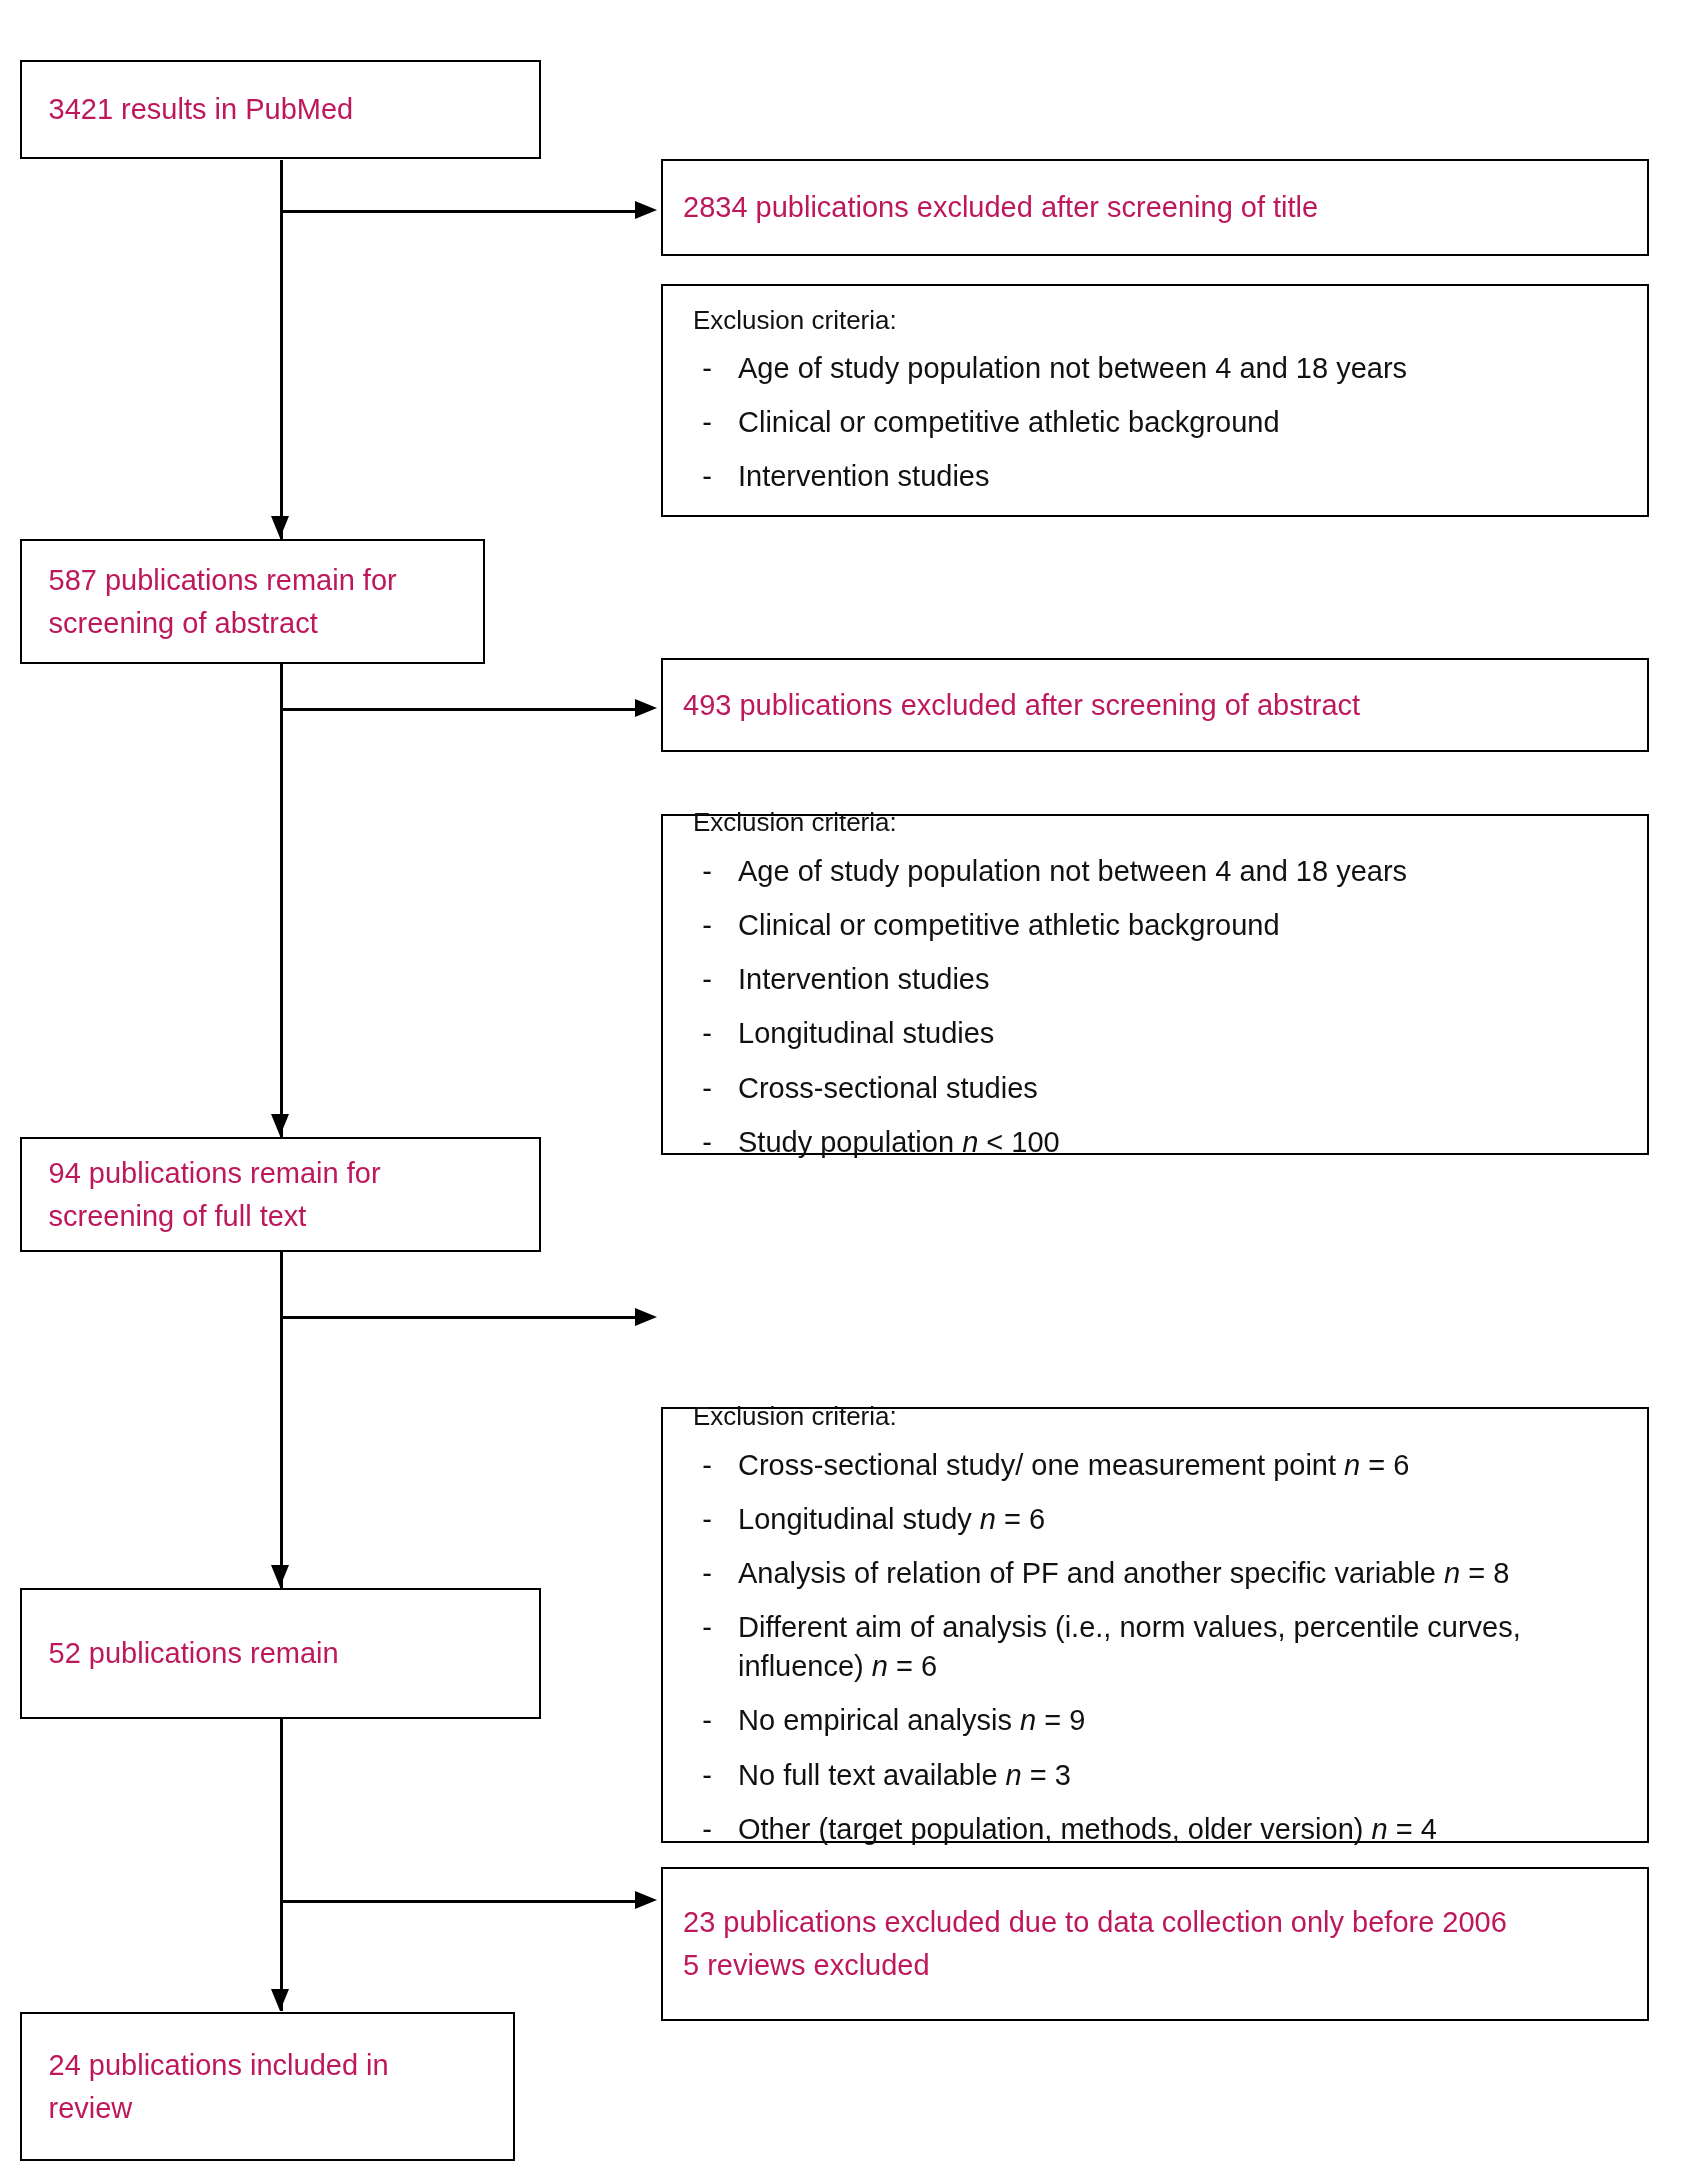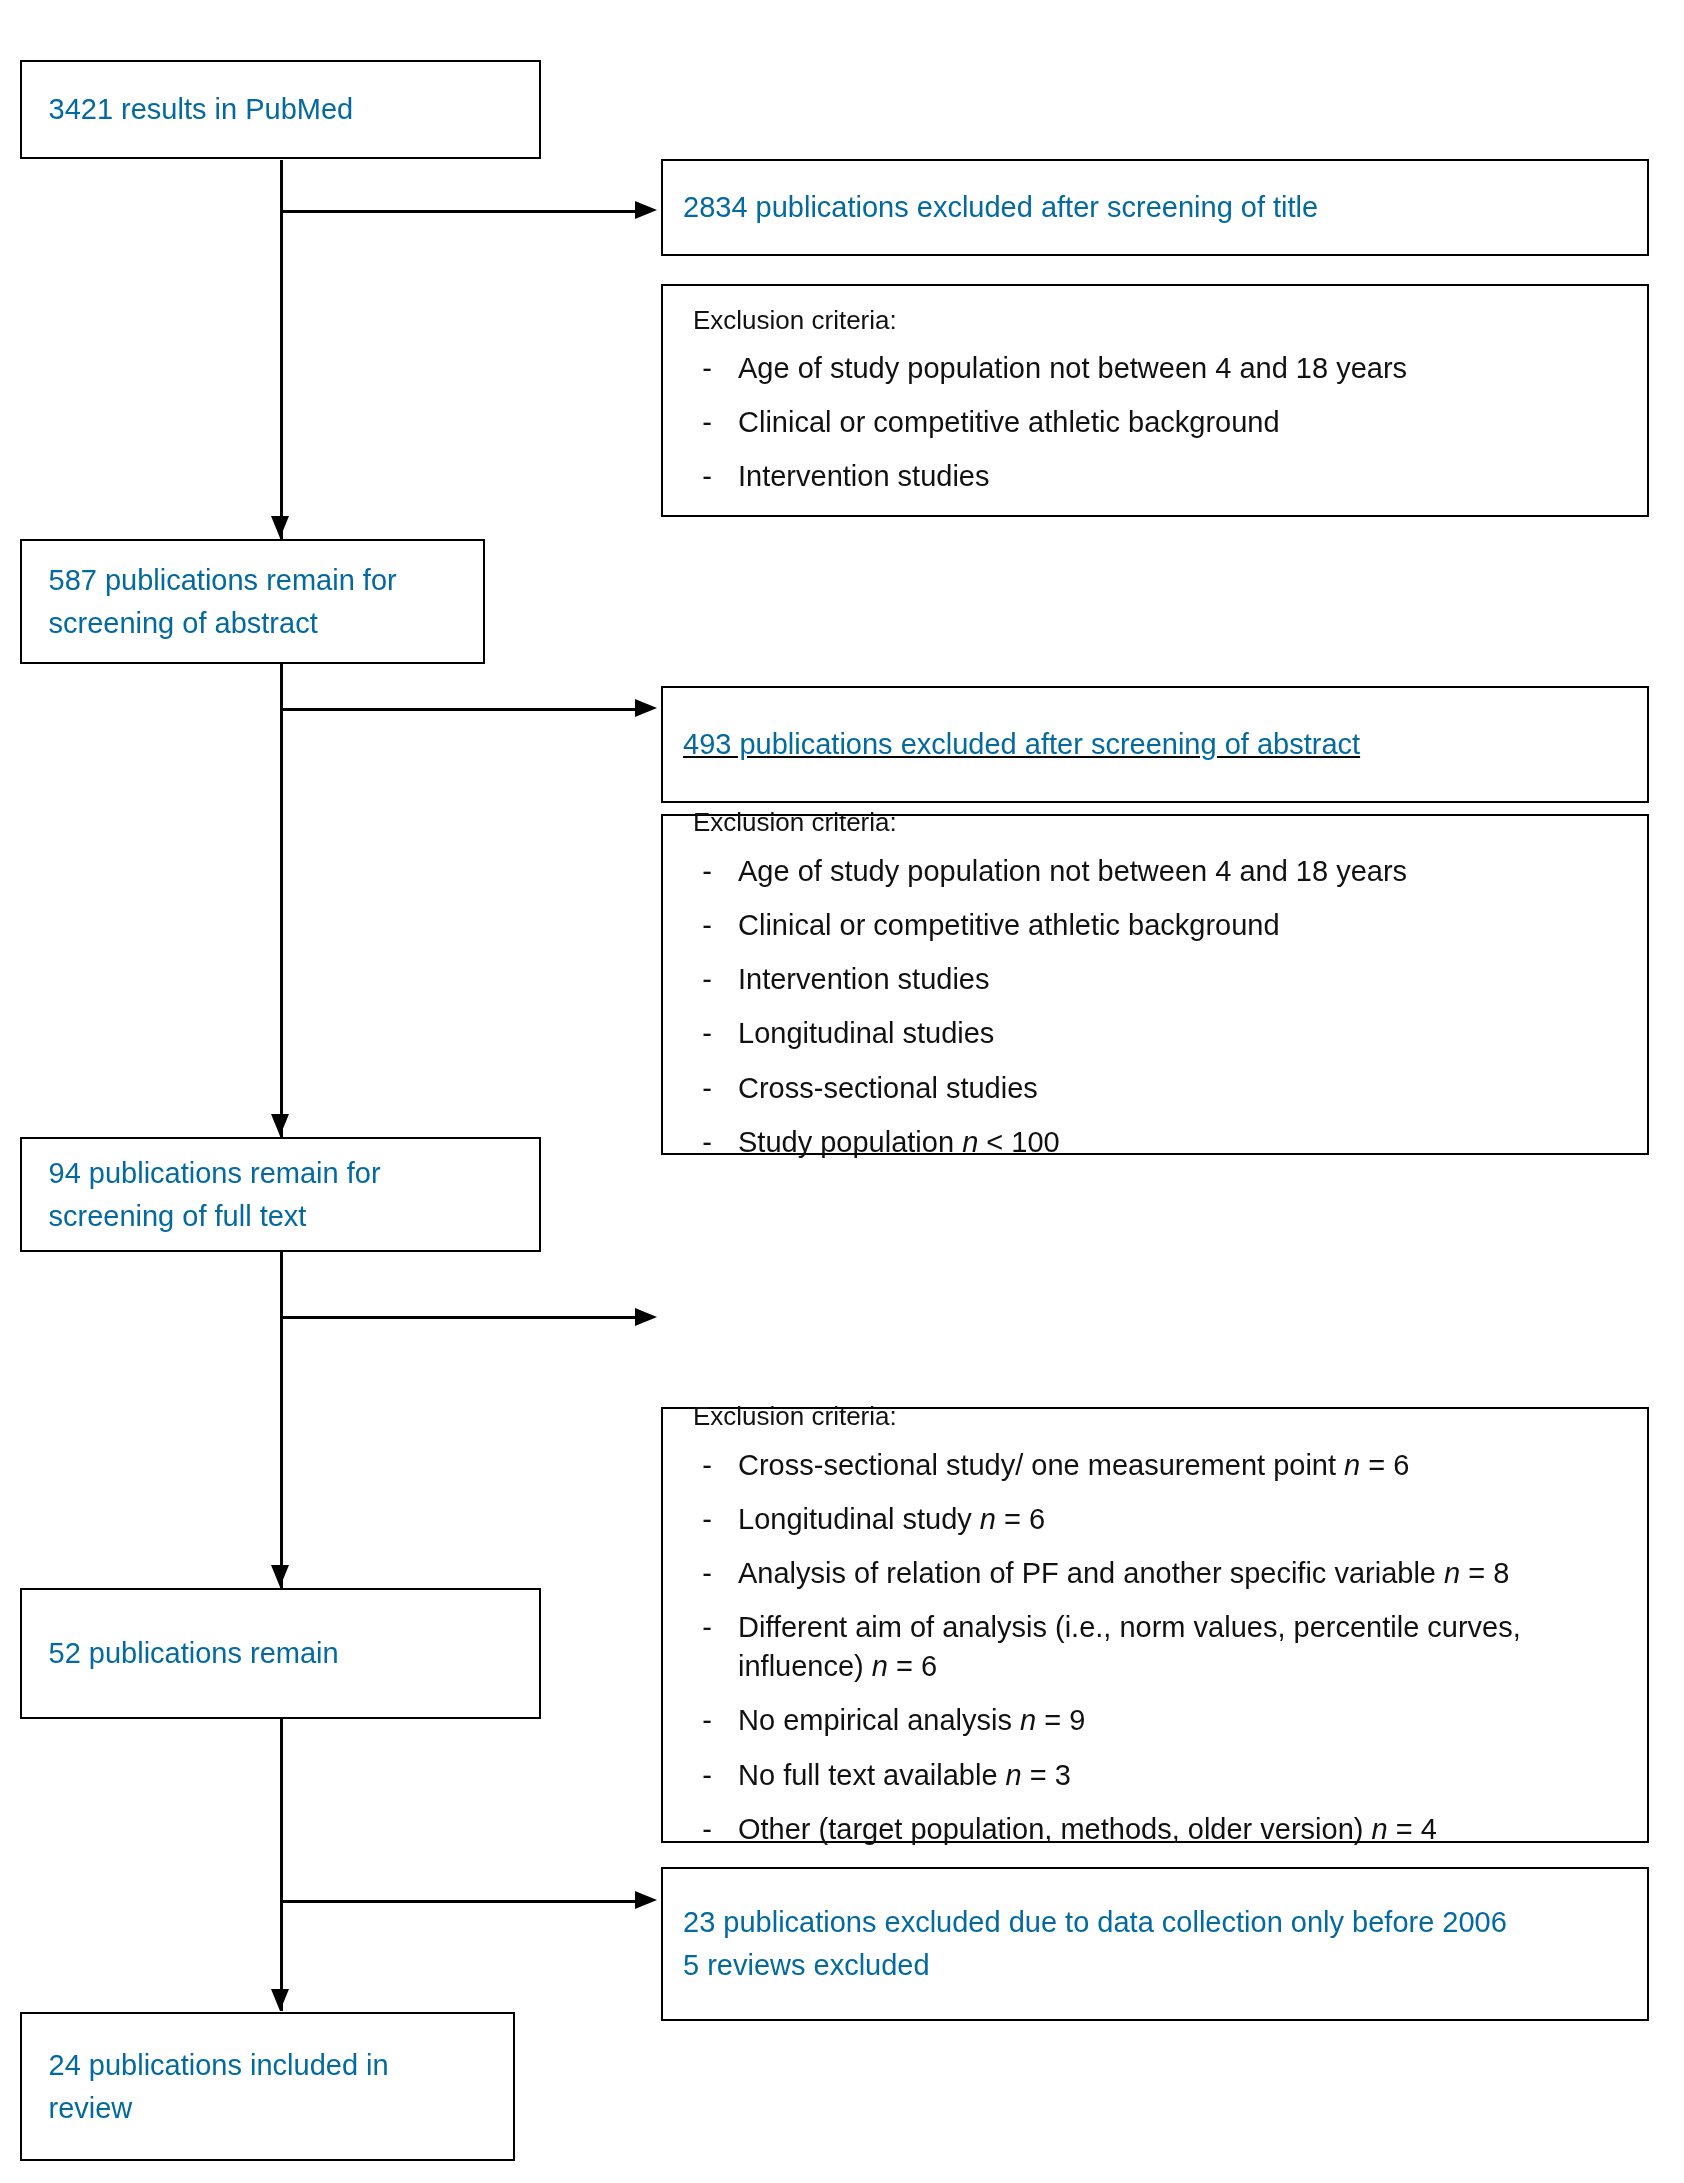--- a/index.html
+++ b/index.html
@@ -22,21 +22,21 @@
     border: 2.6px solid #000000;
     background: #ffffff;
     display: flex;
     flex-direction: column;
     justify-content: center;
     z-index: 5;
   }
   .box-text {
     font-size: 29px;
     line-height: 1.48;
-    color: #0369a1;
+    color: #be185d;
     white-space: pre-line;
   }
   .box-left .box-text {
     padding: 0 27px;
     text-align: left;
   }
   .box-right .box-text {
     padding: 0 20px;
     text-align: left;
   }
@@ -156,21 +156,21 @@
 
   <div class="box box-right" style="left:661px; top:284px; width:988px; height:233px;">
     <div class="crit-title">Exclusion criteria:</div>
     <ul class="crit-list">
       <li>Age of study population not between 4 and 18 years</li>
       <li>Clinical or competitive athletic background</li>
       <li>Intervention studies</li>
     </ul>
   </div>
 
-  <div class="box box-right" style="left:661px; top:686px; width:988px; height:117px;text-decoration:underline;">
+  <div class="box box-right" style="left:661px; top:658px; width:988px; height:94px;">
     <div class="box-text">493 publications excluded after screening of abstract</div>
   </div>
 
   <div class="box box-right" style="left:661px; top:814px; width:988px; height:341px;">
     <div class="crit-title">Exclusion criteria:</div>
     <ul class="crit-list">
       <li>Age of study population not between 4 and 18 years</li>
       <li>Clinical or competitive athletic background</li>
       <li>Intervention studies</li>
       <li>Longitudinal studies</li>

